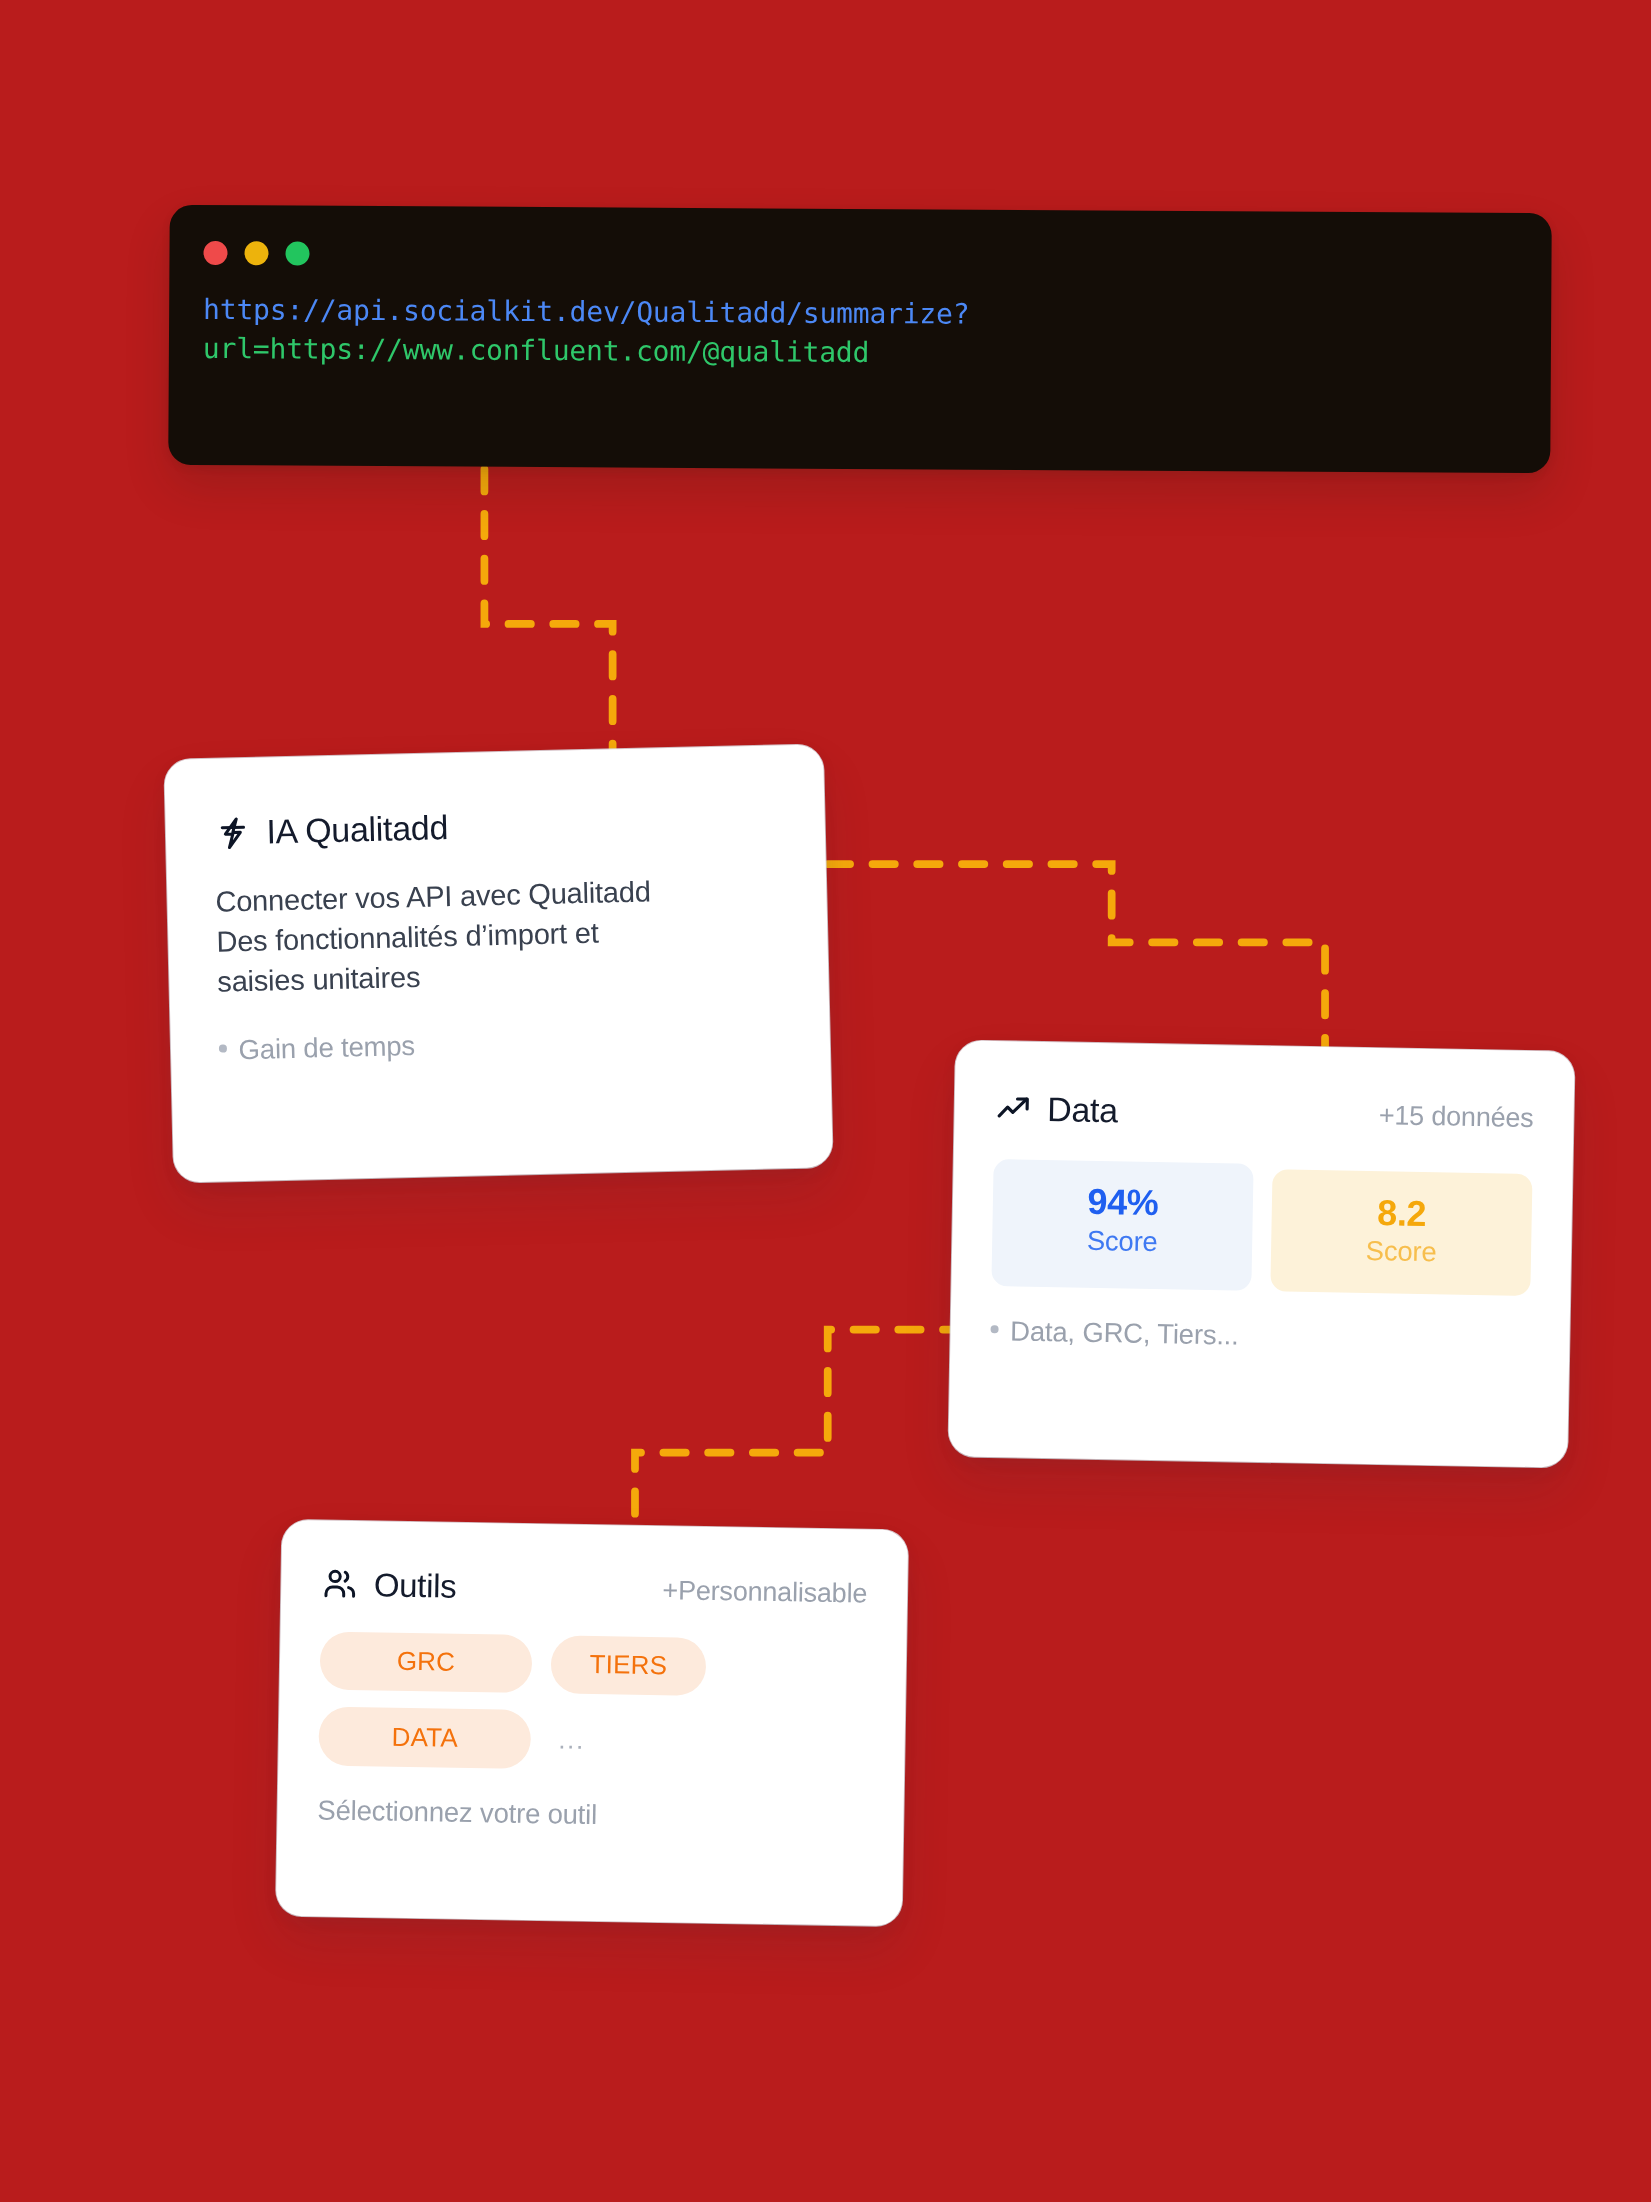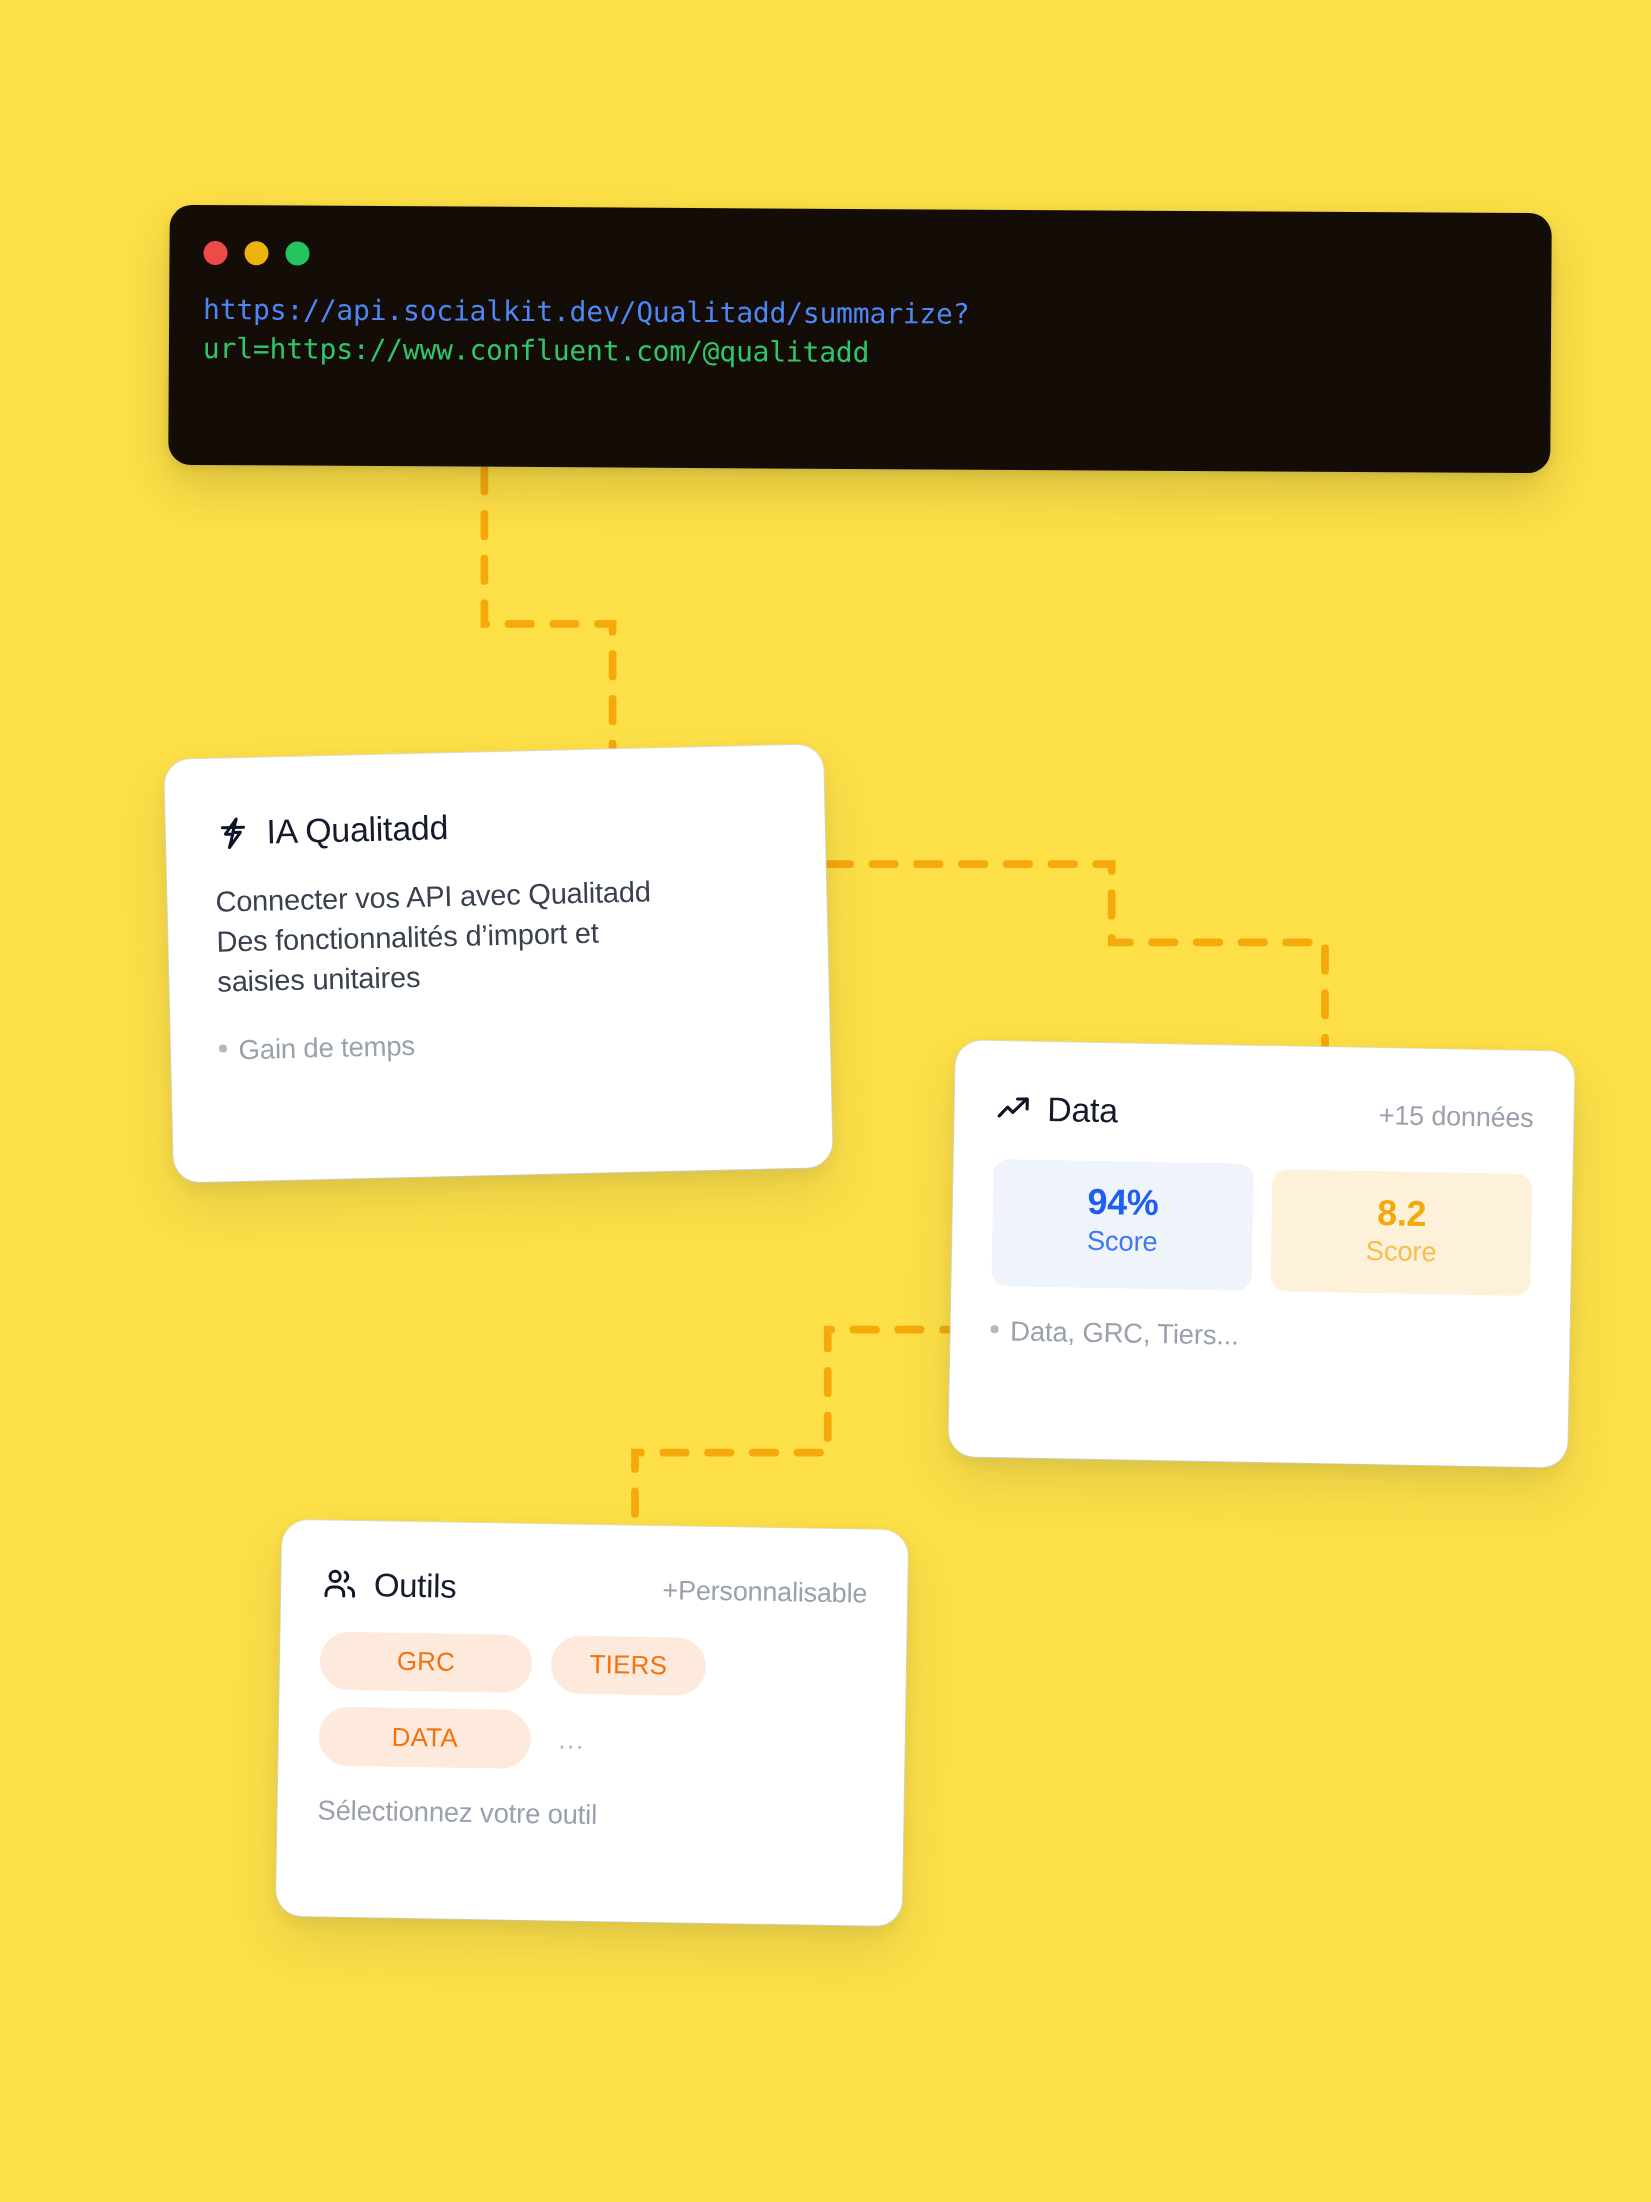--- a/index.html
+++ b/index.html
@@ -9,21 +9,21 @@
     height: 2203px;
     background: #ffffff;
     font-family: "Liberation Sans", sans-serif;
     overflow: hidden;
   }
 
   #stage {
     position: relative;
     width: 1652px;
     height: 2203px;
-    background: #fde047;
+    background: #b91c1c;
     padding-left: 28px;
   }
 
   
   #connectors {
     position: absolute;
     inset: 0;
     width: 1652px;
     height: 2203px;
     pointer-events: none;

